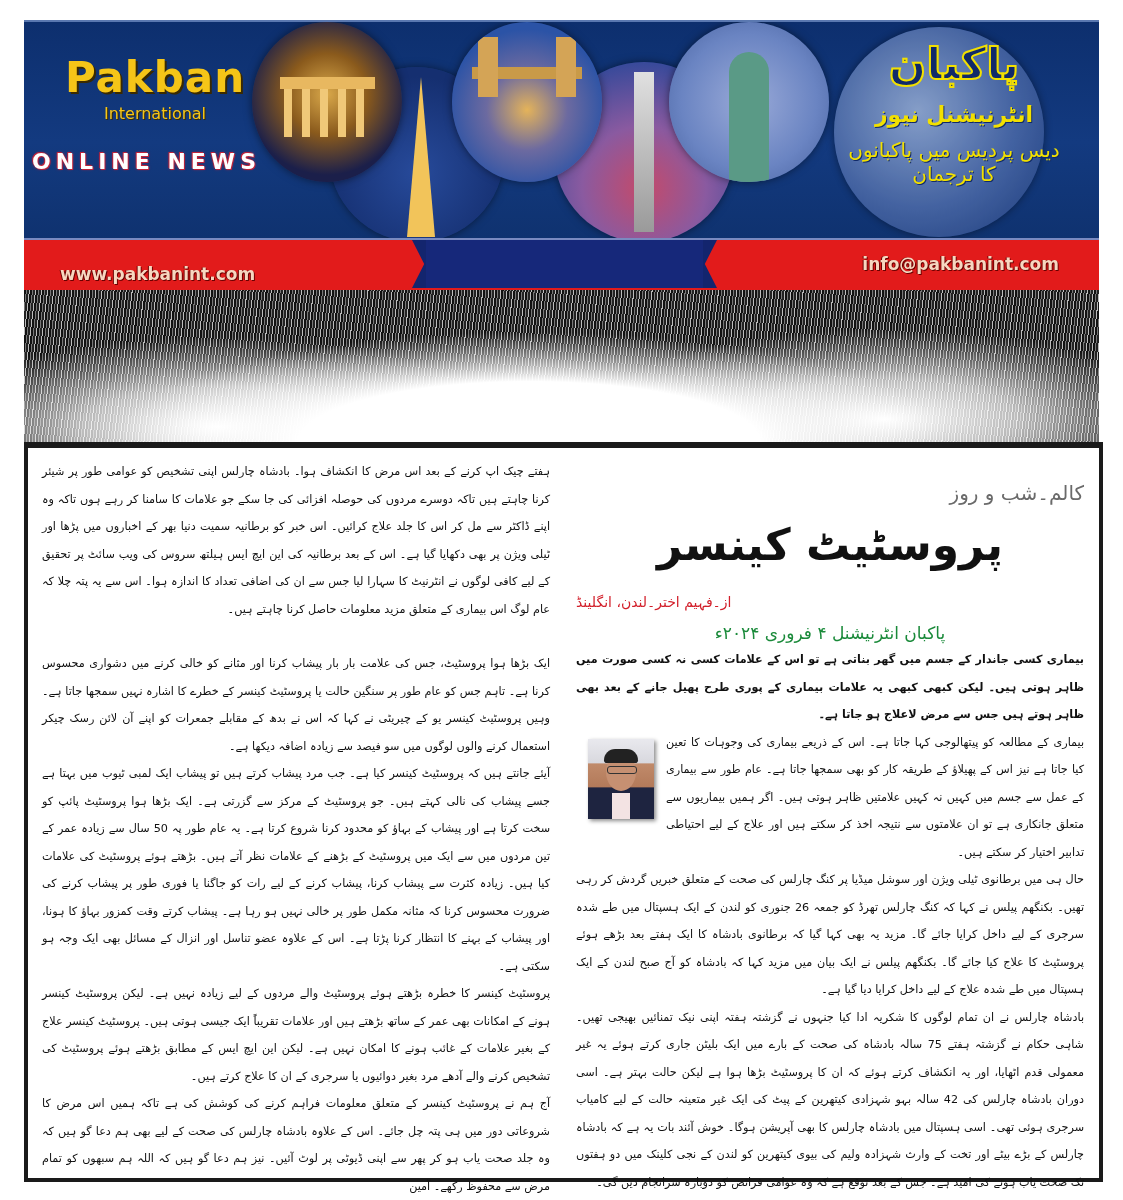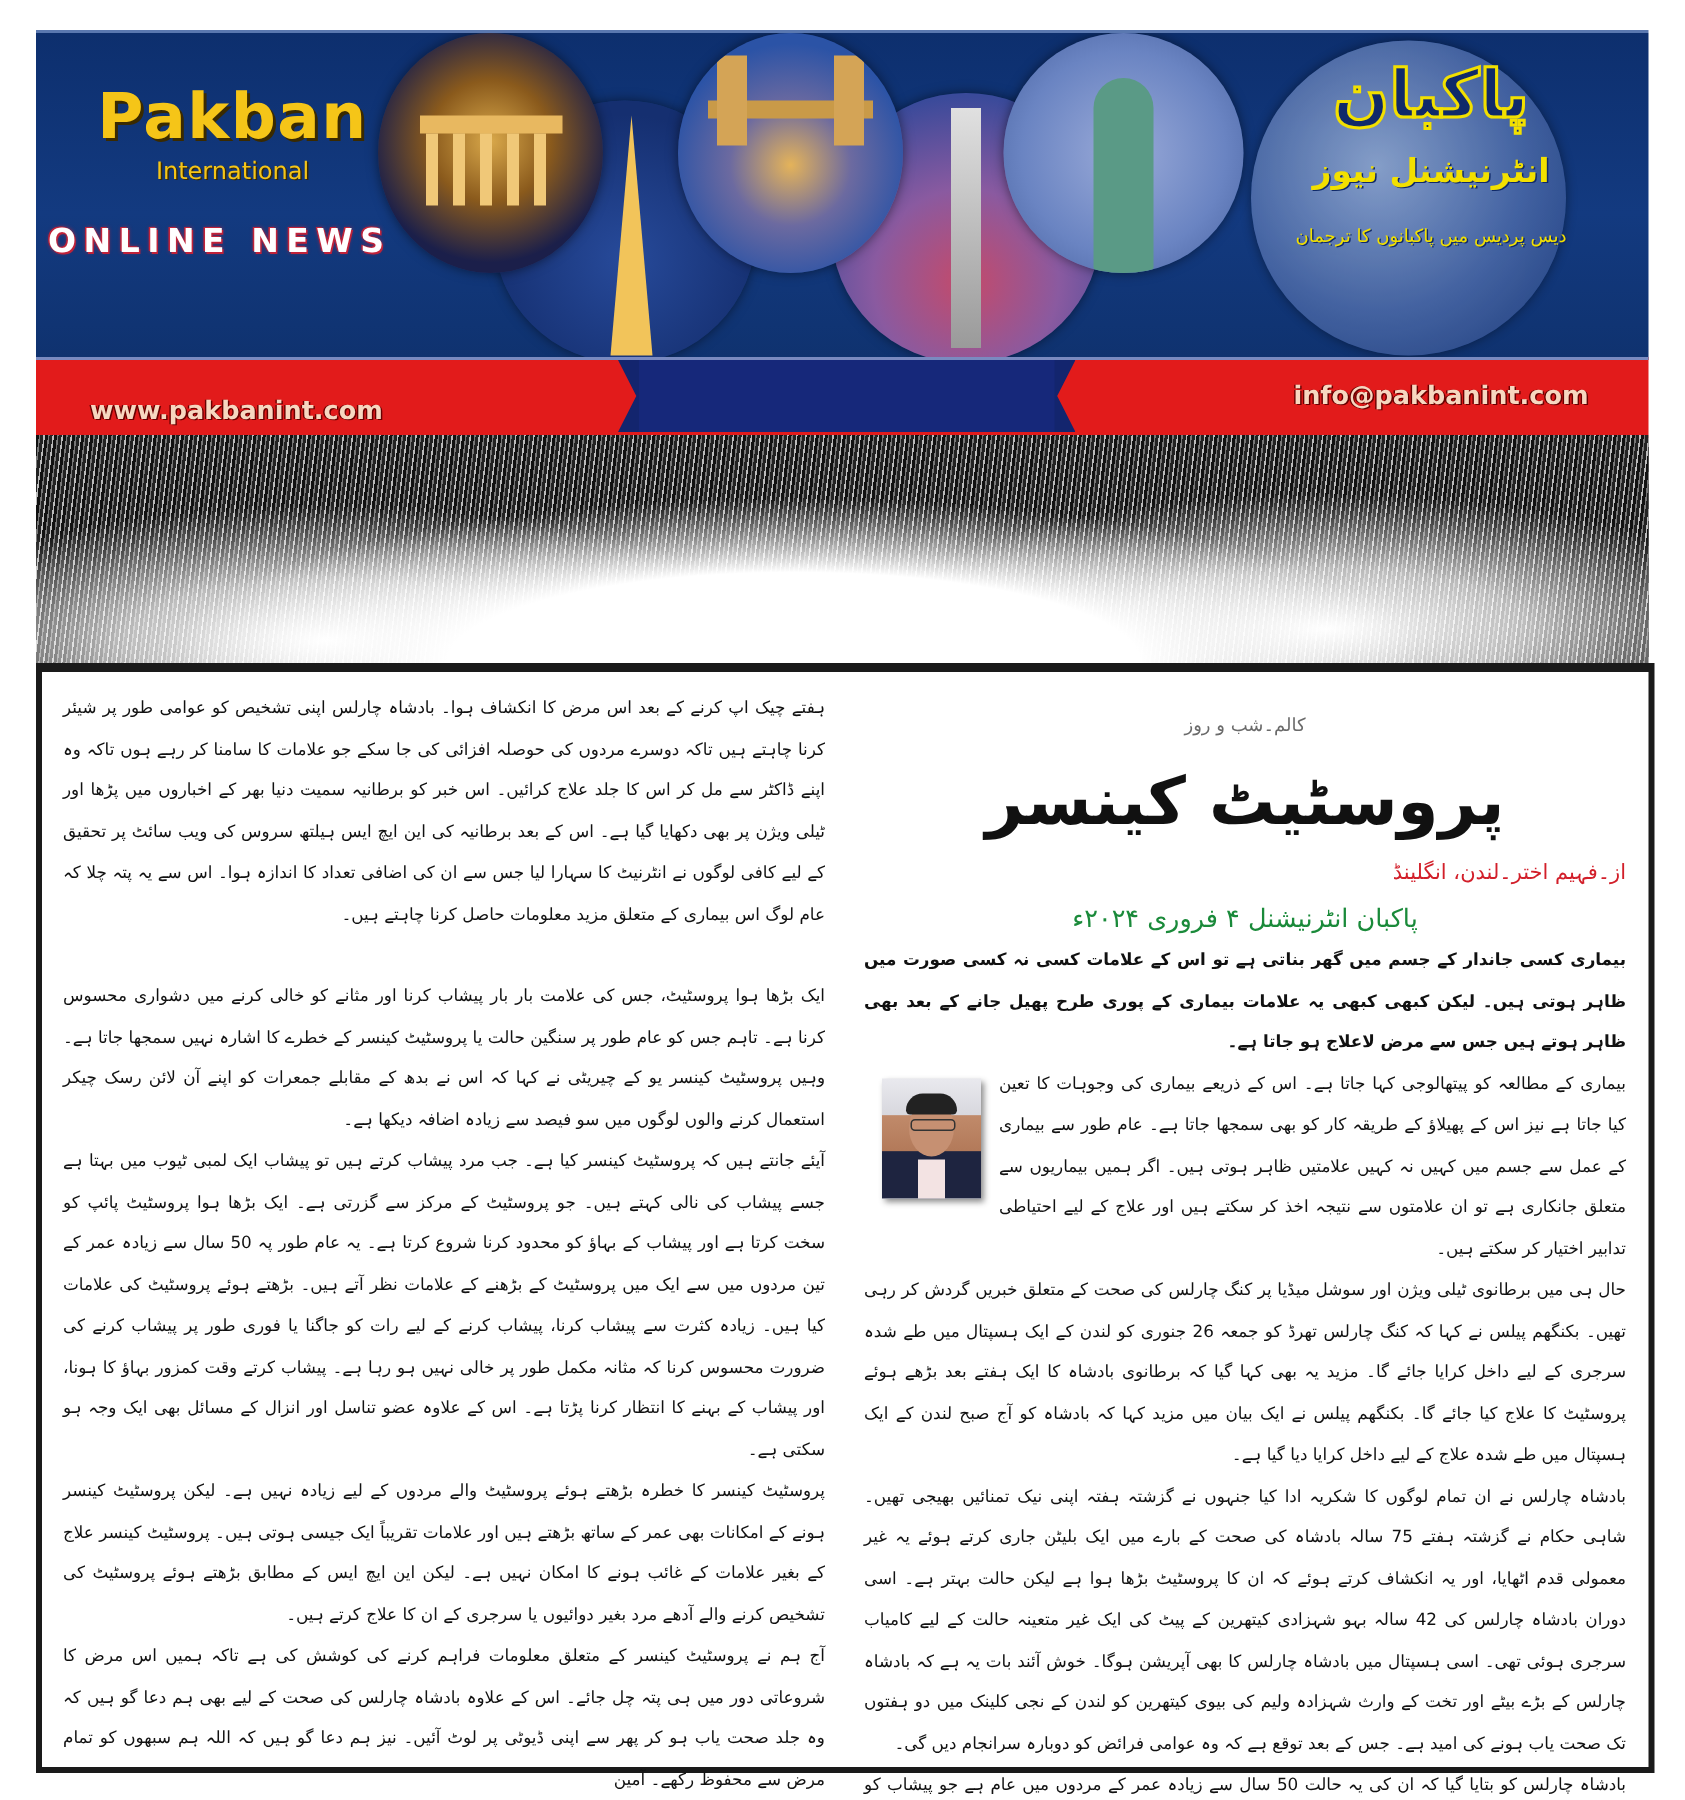--- a/index.html
+++ b/index.html
@@ -28,21 +28,21 @@
   .gate .col { position:absolute; top:12px; width:8px; height:48px; background:#f0c878; }
   .tower { position:absolute; left:78px; top:10px; width:0; height:0; border-left:14px solid transparent; border-right:14px solid transparent; border-bottom:160px solid #f2c45a; }
   .bridge { position:absolute; left:20px; top:45px; width:110px; height:12px; background:#c99a48; }
   .bridge .pillar { position:absolute; top:-30px; width:20px; height:60px; background:#d4a456; }
   .minar { position:absolute; left:80px; top:10px; width:20px; height:160px; background:linear-gradient(180deg,#e0e0e0,#9a9a9a); }
   .statue { position:absolute; left:60px; top:30px; width:40px; height:130px; background:#5a9a86; border-radius:20px 20px 4px 4px; }
 
   .urdu-logo { position:absolute; right:30px; top:6px; width:230px; text-align:center; direction:rtl; }
   .urdu-logo .big { font-family:"DejaVu Sans", sans-serif; font-size:44px; font-weight:bold; color:#102a6a; -webkit-text-stroke:2px #f2e000; line-height:72px; }
   .urdu-logo .mid { font-family:"DejaVu Sans", sans-serif; font-size:22px; font-weight:bold; color:#f2e000; line-height:30px; text-shadow:1px 1px 0 #102a6a; }
-  .urdu-logo .tag { font-family:"DejaVu Sans", sans-serif; font-size:12px; color:#f2e000; margin-top:20px; text-shadow:1px 1px 0 #102a6a; }
+  .urdu-logo .tag { font-family:"DejaVu Sans", sans-serif; font-size:20px; color:#f2e000; margin-top:8px; text-shadow:1px 1px 0 #102a6a; }
 
   
   .redbar { position:absolute; left:24px; top:238px; width:1075px; height:52px; background:#e21b1b; border-top:2px solid #7a8ac0; }
   .redbar .site { position:absolute; left:36px; top:24px; font-family:"DejaVu Sans", sans-serif; font-weight:bold; font-size:17px; color:#f7d7c0;
     text-shadow:1px 1px 0 #6a0000, -1px 0 0 #6a0000; }
   .redbar .mail { position:absolute; right:40px; top:14px; font-family:"DejaVu Sans", sans-serif; font-weight:bold; font-size:17px; color:#f7d7c0;
     text-shadow:1px 1px 0 #6a0000, -1px 0 0 #6a0000; }
   .ribbon { position:absolute; left:388px; top:0px; width:305px; height:48px; background:#13256e; clip-path:polygon(0 0,100% 0,96% 50%,100% 100%,0 100%,4% 50%); }
   .ribbon-inner { position:absolute; left:14px; right:14px; top:0; bottom:0; background:#16287a; }
   .ribbon .date { position:absolute; left:0; right:0; top:12px; text-align:center; direction:rtl; color:#ffffff; font-family:"DejaVu Sans", sans-serif; font-size:16px; }
@@ -57,23 +57,23 @@
       #111; }
 
   
   .article { position:absolute; left:24px; top:442px; width:1071px; height:730px; border:4px solid #1a1a1a; border-top-width:6px; background:#ffffff; }
 
   .col { position:absolute; top:10px; direction:rtl; text-align:justify; font-family:"DejaVu Sans", sans-serif; font-size:11.2px; line-height:27.5px; color:#111; }
   .col p { margin:0; text-indent:0; }
   .col-right { left:548px; width:508px; }
   .col-left { left:14px; width:508px; }
 
-  .kicker { text-align:center; font-size:12px; color:#6a6a6a; line-height:30px; margin-top:10px; }
+  .kicker { font-size:20px; color:#6a6a6a; line-height:30px; margin-top:20px; }
   .headline { text-align:center; font-size:44px; font-weight:bold; color:#111; line-height:62px; margin-top:6px; }
-  .byline { text-align:right; font-size:14px; color:#d21f2a; line-height:28px; margin-top:2px; }
+  .byline { text-align:left; font-size:14px; color:#d21f2a; line-height:28px; margin-top:12px; }
   .publine { text-align:center; font-size:17px; color:#1a8a3a; line-height:26px; margin-top:4px; }
   .lead { font-weight:bold; }
 
   .author-photo { float:left; width:66px; height:80px; margin:10px 12px 4px 12px; background:linear-gradient(180deg,#e9e9ee 0%,#d8d8de 30%,#c08a6a 31%,#b37a5a 60%,#1e2440 61%,#1e2440 100%);
     box-shadow:2px 2px 4px rgba(0,0,0,0.45); position:relative; }
   .author-photo .face { position:absolute; left:18px; top:14px; width:30px; height:38px; border-radius:50%; background:#c69072; }
   .author-photo .hair { position:absolute; left:16px; top:10px; width:34px; height:14px; border-radius:16px 16px 4px 4px; background:#222; }
   .author-photo .glasses { position:absolute; left:19px; top:27px; width:28px; height:6px; border:1px solid #333; border-radius:3px; }
   .author-photo .shirt { position:absolute; left:24px; top:54px; width:18px; height:26px; background:#f3e3e3; }
 </style>

